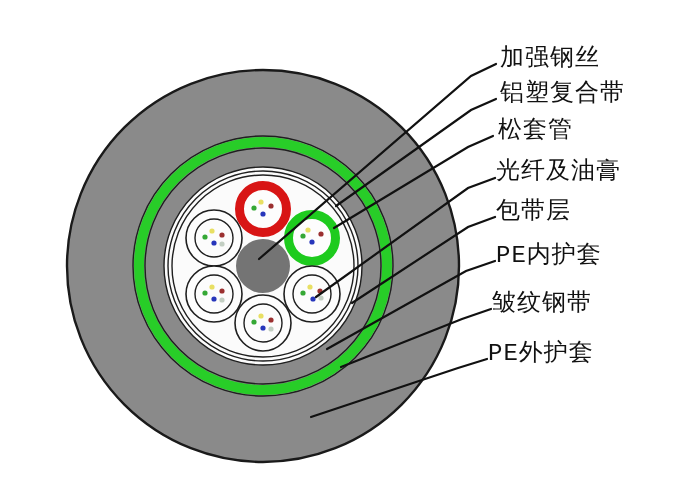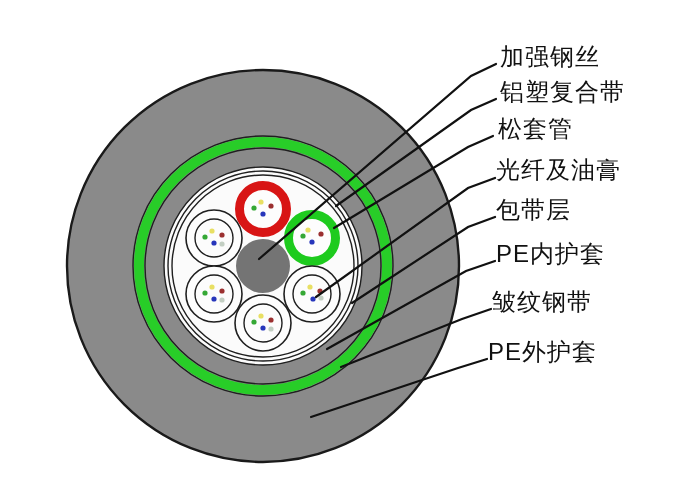--- a/index.html
+++ b/index.html
@@ -1,17 +1,17 @@
 <!DOCTYPE html>
 <html><head>
 <meta charset="utf-8">
 <style>
   html,body{margin:0;padding:0;background:#ffffff;}
   .stage{position:relative;width:700px;height:500px;background:#ffffff;overflow:hidden;
-         font-family:Liberation Sans, sans-serif;border-radius:31px;}
+         font-family:Liberation Mono, monospace;border-radius:31px;}
   svg{display:block;}
   .tube-outer{fill:#fdfdfd;stroke:#1f1f1f;stroke-width:1.6;}
   .tube-inner{fill:#fcfcfc;stroke:#1f1f1f;stroke-width:1.4;}
   .thin-ring{fill:none;stroke:#1f1f1f;stroke-width:1.4;}
   .leader{fill:none;stroke:#111111;stroke-width:2.2;stroke-linecap:round;}
   .lbl{font-size:24px;fill:#111111;letter-spacing:1px;}
 </style>
 </head>
 <body>
 

